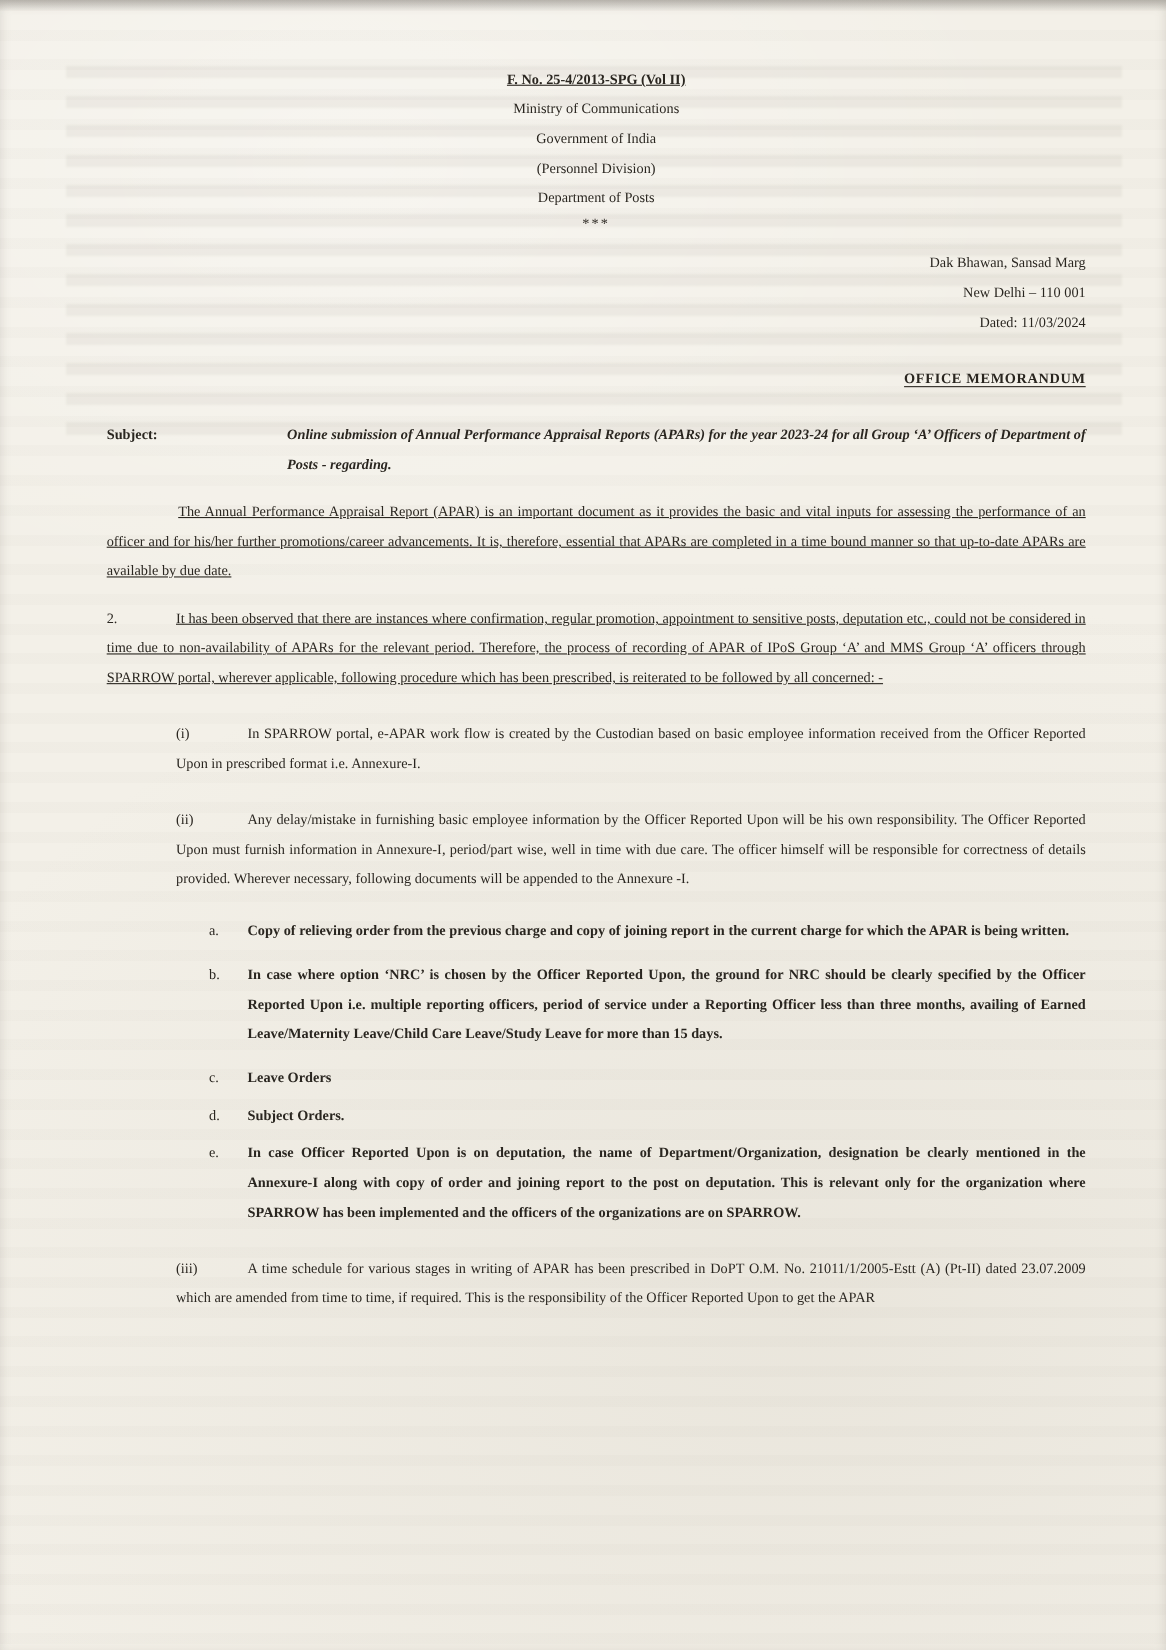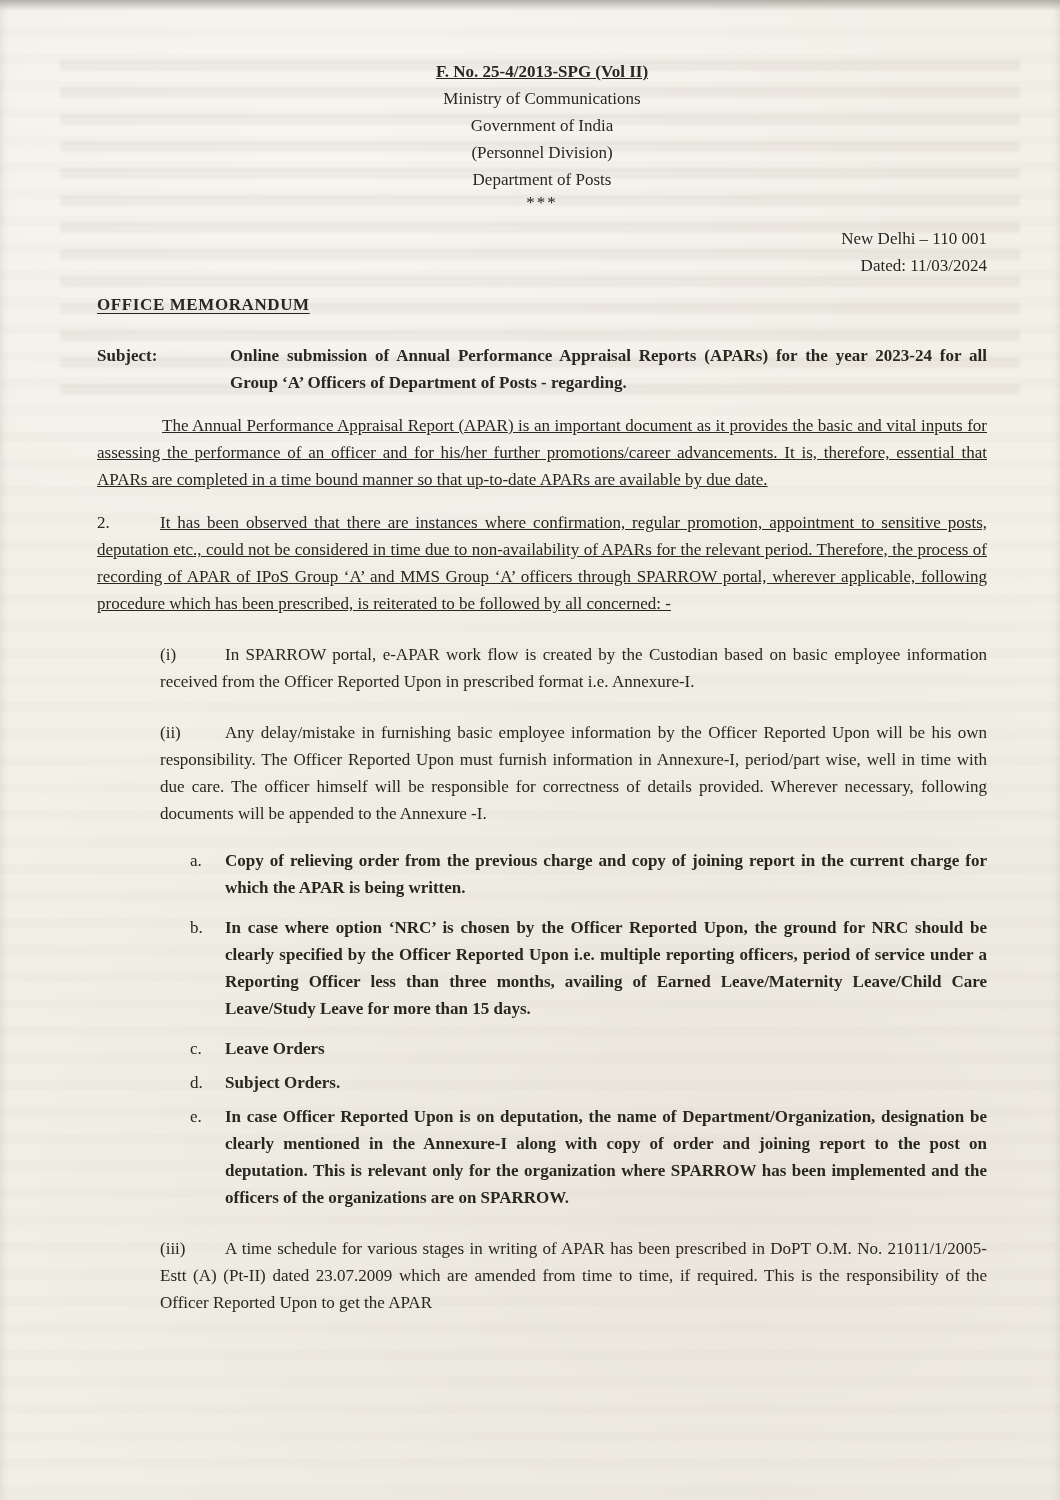--- a/index.html
+++ b/index.html
@@ -40,45 +40,46 @@
         rgba(105,95,80,0.06) 0px, rgba(105,95,80,0.06) 11px,
         rgba(105,95,80,0) 11px, rgba(105,95,80,0) 27px);
     filter: blur(1px);
     pointer-events: none;
   }
   .content {
     position: absolute;
     left: 97px;
     top: 58px;
     width: 890px;
-    font-size: 17px;
+    font-size: 13px;
     line-height: 27px;
   }
   .center { text-align: center; }
   .fileno {
     text-align: center;
     font-weight: bold;
     text-decoration: underline;
   }
   .stars { text-align: center; letter-spacing: 2px; line-height: 20px; }
   .addr-block { text-align: right; margin-top: 12px; }
-  .memo-title-wrap { text-align: left; margin-top: 12px; }
+  .memo-title-wrap { text-align: right; margin-top: 24px; }
   .memo-title {
     display: inline-block;
     font-weight: bold;
     letter-spacing: 0.6px;
     text-decoration: underline;
     text-underline-offset: 3px;
   }
   .subject-row {
     display: flex;
     margin-top: 24px;
+    gap: 31px;
   }
   .subject-label { flex: 0 0 133px; font-weight: bold; }
-  .subject-text { flex: 1; font-weight: bold; text-align: justify; }
+  .subject-text { flex: 1; font-weight: bold; text-align: justify; font-style: italic; }
   .para {
     text-align: justify;
     margin-top: 16px;
     text-decoration: underline;
   }
   .para-indent { text-indent: 65px; }
   .num-label { display: inline-block; width: 63px; }
   .roman-block {
     margin-left: 63px;
     text-align: justify;
@@ -111,20 +112,21 @@
   <div class="content">
 
     <div class="fileno">F. No. 25-4/2013-SPG (Vol II)</div>
     <div class="center">Ministry of Communications</div>
     <div class="center">Government of India</div>
     <div class="center">(Personnel Division)</div>
     <div class="center">Department of Posts</div>
     <div class="stars">***</div>
 
     <div class="addr-block">
+      <div>Dak Bhawan, Sansad Marg</div>
       <div>New Delhi – 110 001</div>
       <div>Dated: 11/03/2024</div>
     </div>
 
     <div class="memo-title-wrap">
       <span class="memo-title">OFFICE MEMORANDUM</span>
     </div>
 
     <div class="subject-row">
       <div class="subject-label">Subject:</div>

